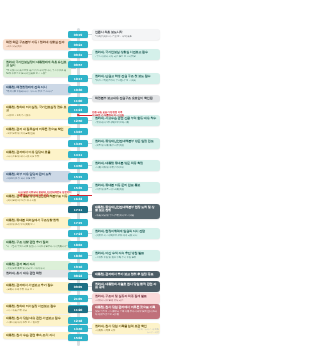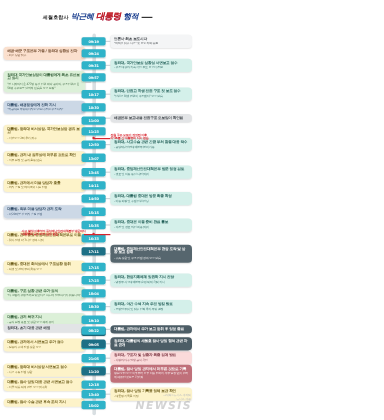--- a/index.html
+++ b/index.html
@@ -95,27 +95,20 @@
   .wm-tag{
     position:absolute;right:4px;bottom:16px;
     font-size:2.4px;color:#b9bcc0;letter-spacing:-.1px;text-align:right;line-height:1.3;z-index:9;
   }
 </style>
 </head>
 <body>
 
 <div id="board">
 
-  <div class="title-wrap">
-    <span class="t-plain">세월호참사</span>
-    <span class="t-script">박근혜</span>
-    <span class="t-red">대통령</span>
-    <span class="t-script">행적</span>
-    <span class="t-dash"></span>
-  </div>
 
   <div class="spine"></div>
 
   <div id="nodes">
       <div class="chip" style="top: 31px;">09:19</div>
       <div class="card right c-white" style="top: 28.5px; width: 68px; left: 92px;">
         <span class="hd">언론사 최초 보도시각</span>
         <span class="bd">"여객선 침수 사고" 첫 보도 자막 송출</span>
       </div>
       <div class="chip" style="top: 41px;">09:24</div>
@@ -285,15 +278,14 @@
         <span class="ln">대통령의 공식 외부 일정 없음</span>
       </div>
       <div class="noteline" style="left: 70px; top: 195px; width: 22px;"></div>
       <div class="notedot" style="left: 77px; top: 194px;"></div>
     </div>
 
   <div class="wm-tag">
       <span style="display: block;">그래픽=뉴시스 제작팀</span>
       <span style="display: block;">뉴시스 제공</span>
     </div>
-  <div class="wm">NEWSIS</div>
 
 </div>
 
 </body></html>

